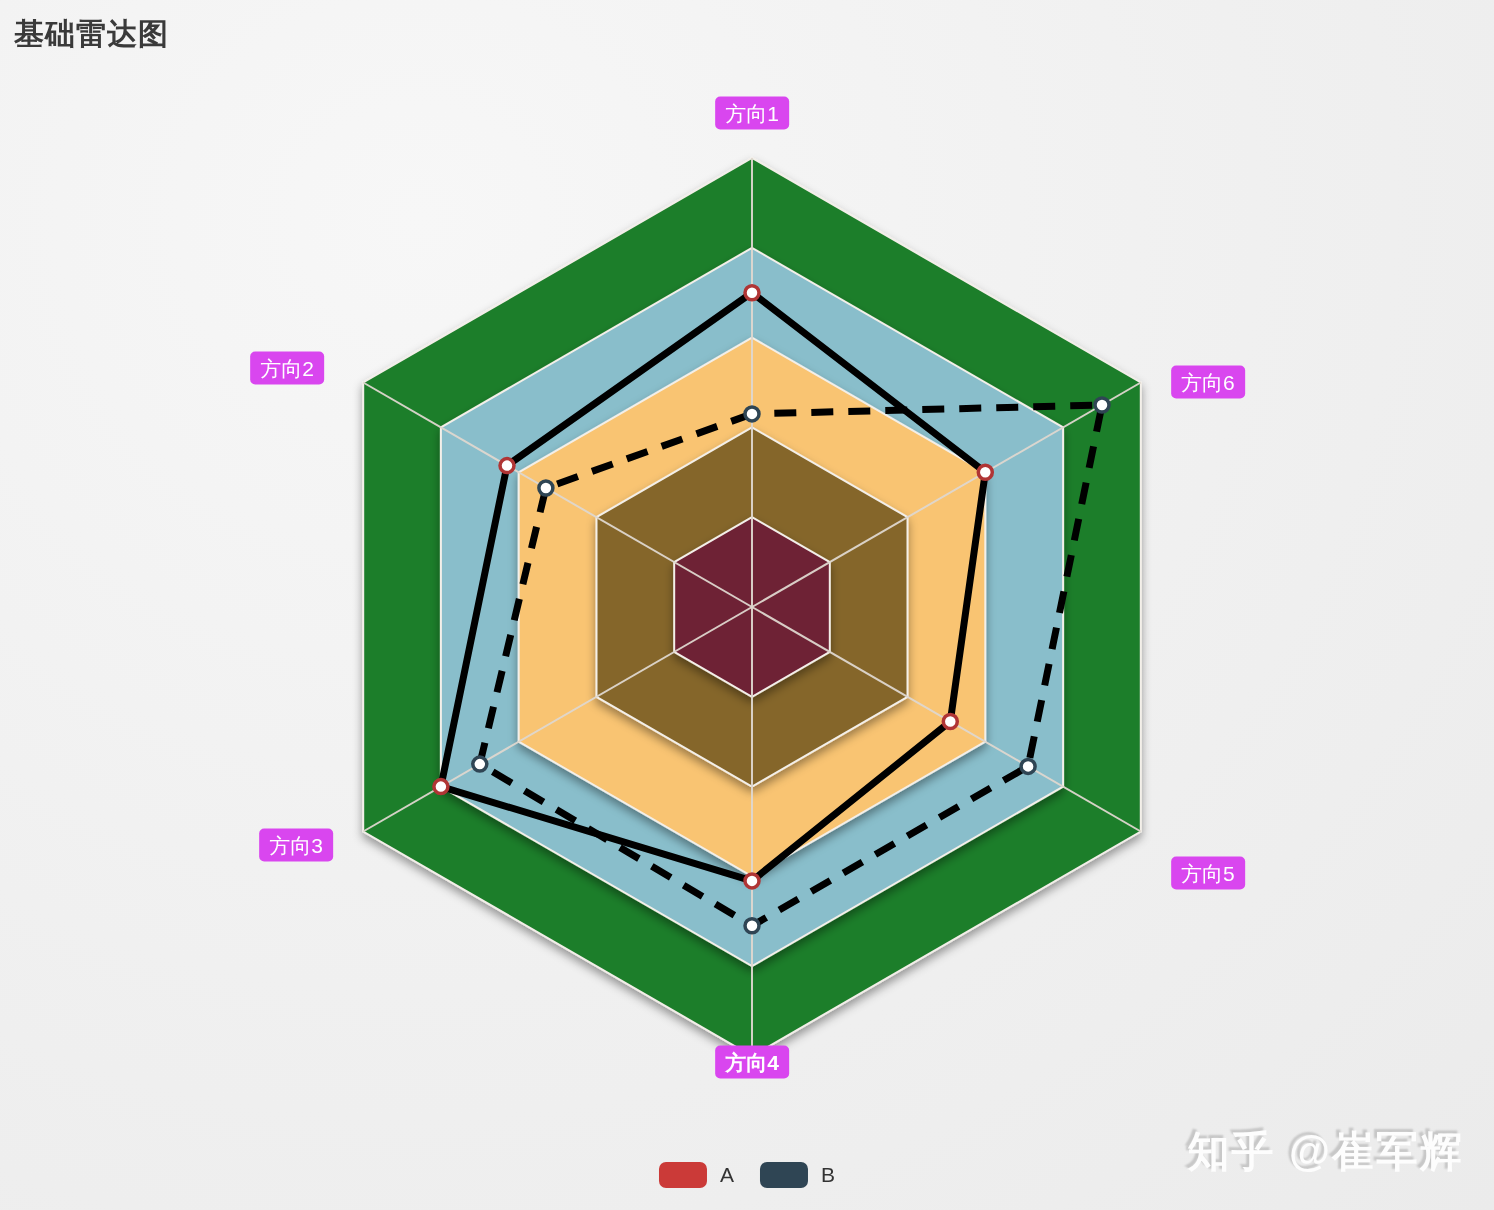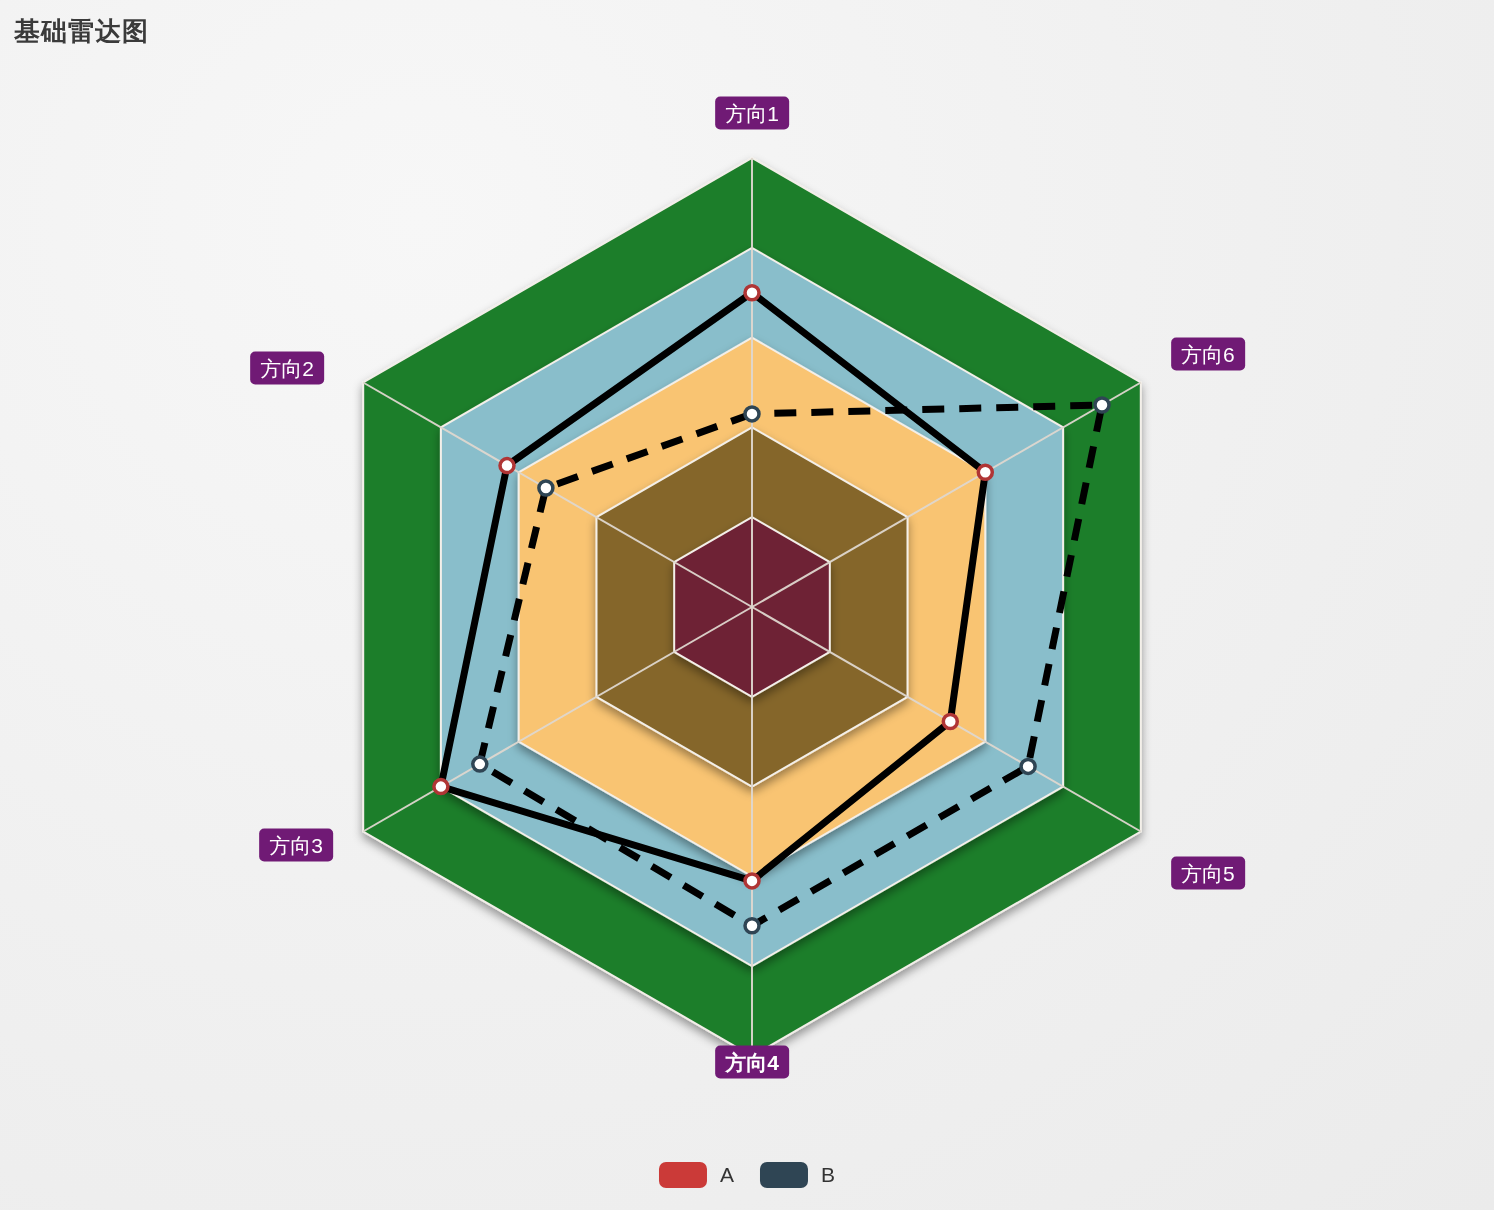--- a/index.html
+++ b/index.html
@@ -5,26 +5,26 @@
   html,body{margin:0;padding:0;}
   body{
     width:1494px;height:1210px;overflow:hidden;
     font-family:"Liberation Sans","DejaVu Sans",sans-serif;
     background:radial-gradient(ellipse at 28% 18%, #f7f7f7 0%, #f0f0f0 55%, #ebebeb 100%);
     position:relative;
   }
   #stage{position:absolute;inset:0;}
   #page-title{
     position:absolute;left:14px;top:14px;margin:0;
-    font-size:26px;font-weight:700;color:#3a3a3a;letter-spacing:1px;
+    font-size:30px;font-weight:700;color:#3a3a3a;letter-spacing:1px;
   }
   #radar-svg{position:absolute;left:0;top:0;}
   .axis-label{
     position:absolute;transform:translate(-50%,-50%);
-    background:#701a75;color:#ffffff;font-size:21px;line-height:1;
+    background:#d946ef;color:#ffffff;font-size:21px;line-height:1;
     padding:6px 10px;border-radius:5px;white-space:nowrap;
   }
   #legend{
     position:absolute;left:50%;top:1162px;transform:translateX(-50%);
     display:flex;align-items:center;gap:26px;
   }
   .legend-item{display:flex;align-items:center;gap:13px;cursor:pointer;}
   .legend-swatch{width:48px;height:26px;border-radius:7px;}
   .legend-label{font-size:21px;color:#333333;}
   #watermark{
@@ -78,27 +78,28 @@
         <circle cx="1102.0" cy="405.0" r="7" fill="#ffffff" stroke="#2f4554" stroke-width="3.5"></circle>
       </g>
   </svg>
 
   <div id="labels">
       <div class="axis-label" style="left: 752px; top: 113px;">方向1</div>
       <div class="axis-label" style="left: 287px; top: 367.5px;">方向2</div>
       <div class="axis-label" style="left: 296.155px; top: 844.5px; text-align: right;">方向3</div>
       <div class="axis-label" style="left: 752px; top: 1062px; font-weight: bold;">方向4</div>
       <div class="axis-label" style="left: 1207.85px; top: 873px;">方向5</div>
-      <div class="axis-label" style="left: 1207.85px; top: 354px;">方向6</div>
+      <div class="axis-label" style="left: 1207.85px; top: 382px;">方向6</div>
     </div>
 
   <div id="legend">
       <div class="legend-item">
         <span class="legend-swatch" style="background: rgb(203, 58, 56);"></span>
         <span class="legend-label">A</span>
       </div>
       <div class="legend-item">
         <span class="legend-swatch" style="background: rgb(47, 69, 84);"></span>
         <span class="legend-label">B</span>
       </div>
     </div>
 
+  <div id="watermark">知乎 @崔军辉</div>
 </div>
 
 </body></html>

